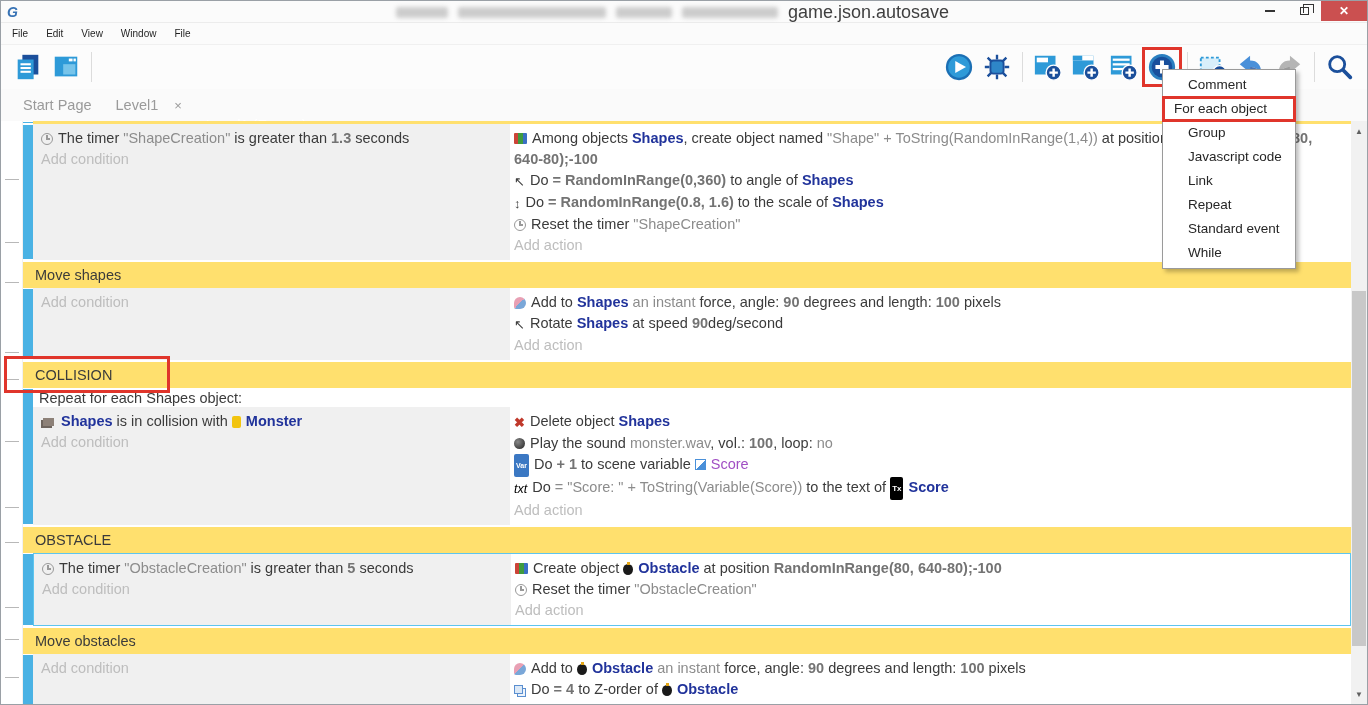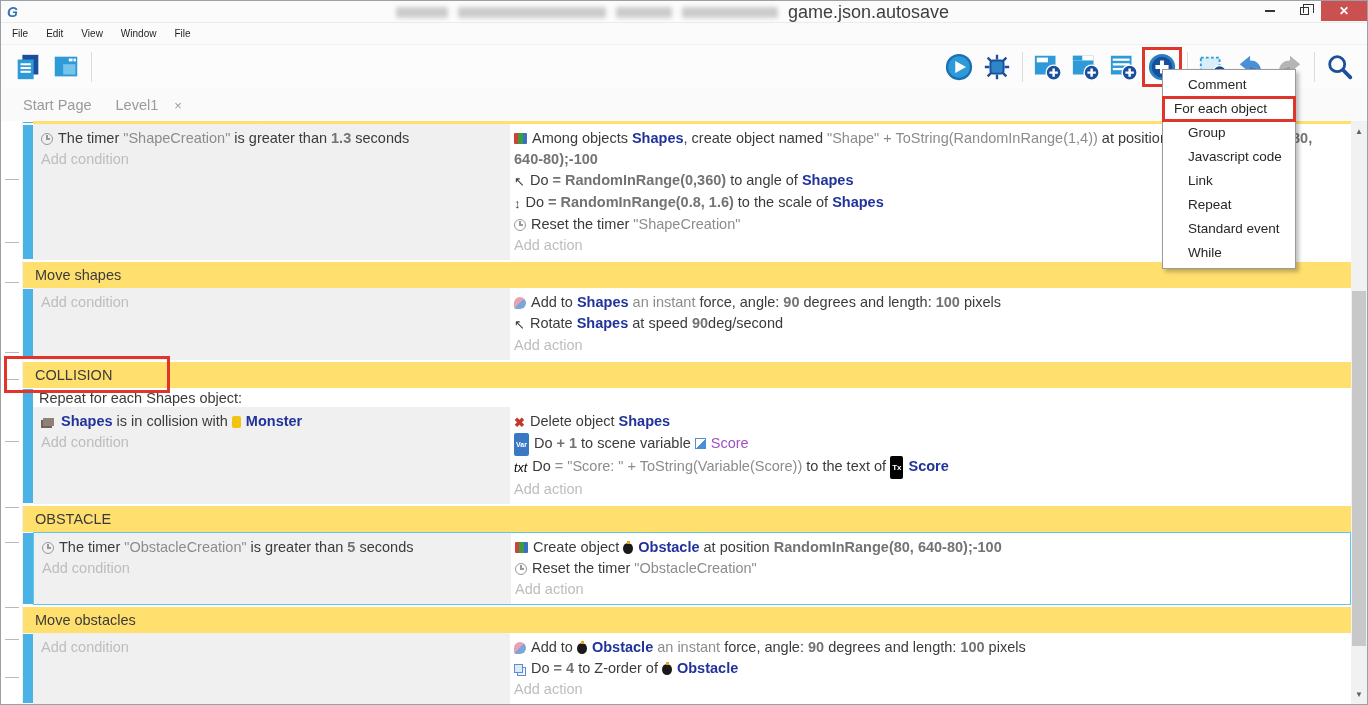--- a/index.html
+++ b/index.html
@@ -306,20 +306,21 @@
         <div class="bluebar"></div>
         <div class="fe-wrap">
           <div class="fe-header">Repeat for each Shapes object:</div>
           <div class="cellwrap">
             <div class="cond">
               <div class="line"><span class="icon ic-shapes-object"></span><span class="seg-o">Shapes</span><span class="seg-n"> is in collision with </span><span class="icon ic-monster-object"></span><span class="seg-o">Monster</span></div>
               <div class="line ph">Add condition</div>
             </div>
             <div class="acts">
               <div class="line"><span class="icon ic-delete" style="color: rgb(192, 57, 43);">✖</span><span class="seg-n">Delete object </span><span class="seg-o">Shapes</span></div>
+              <div class="line"><span class="icon ic-sound"></span><span class="seg-n">Play the sound </span><span class="seg-gy">monster.wav</span><span class="seg-n">, vol.: </span><span class="seg-g">100</span><span class="seg-n">, loop: </span><span class="seg-gy">no</span></div>
               <div class="line"><span class="icon ic-variable">Var</span><span class="seg-n">Do </span><span class="seg-g">+ 1</span><span class="seg-n"> to scene variable </span><span class="icon ic-scene-variable"></span><span class="seg-p">Score</span></div>
               <div class="line"><span class="icon ic-txt">txt</span><span class="seg-n">Do </span><span class="seg-gy">= "Score: " + ToString(Variable(Score))</span><span class="seg-n"> to the text of </span><span class="icon ic-text-object">Tx</span><span class="seg-o">Score</span></div>
               <div class="line ph">Add action</div>
             </div>
           </div>
         </div>
       </div>
       <div class="row comment">
         <div class="bluebar"></div>
         <div class="c-body">

